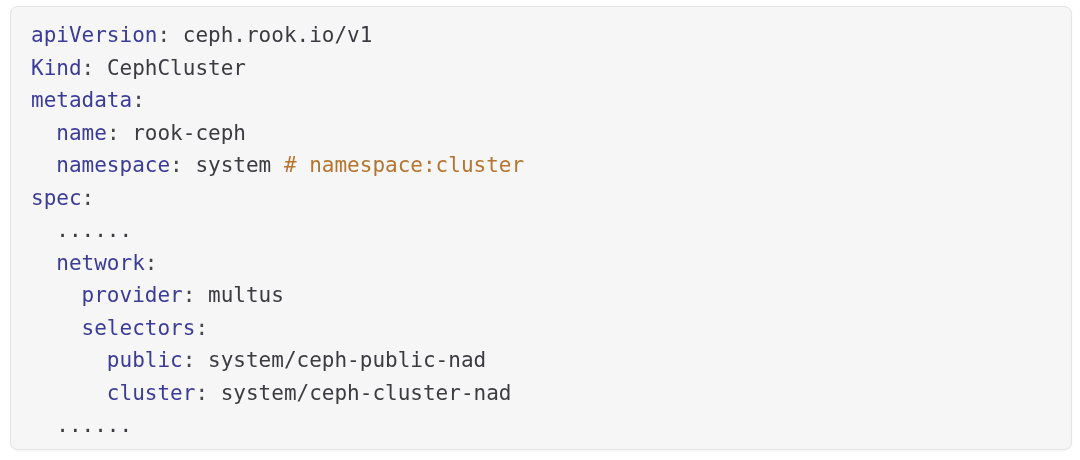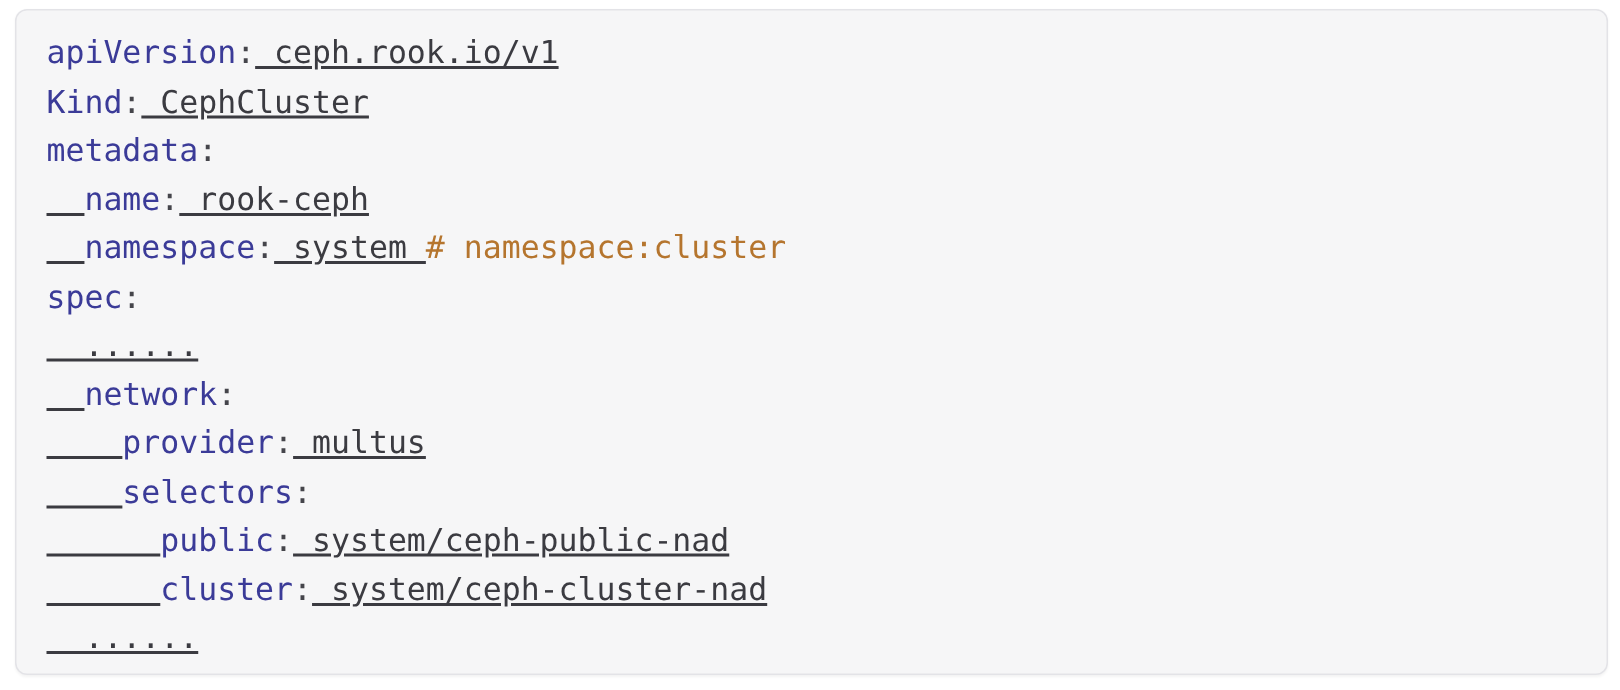--- a/index.html
+++ b/index.html
@@ -33,21 +33,21 @@
     overflow: hidden;
   }
   .code-block {
     font-size: 21px;
     line-height: 32.5px;
     white-space: pre;
     letter-spacing: 0;
   }
   .code-line { white-space: pre; }
   .tok-key { color: var(--color-key); }
-  .tok-plain { color: var(--color-plain); text-decoration: underline; }
+  .tok-plain { color: var(--color-plain); }
   .tok-punct { color: var(--color-punct); }
   .tok-comment { color: var(--color-comment); }
 </style>
 </head>
 <body>
 
 <div class="code-panel">
   <pre class="code-block"><div class="code-line"><span class="tok-key">apiVersion</span><span class="tok-punct">:</span><span class="tok-plain"> ceph.rook.io/v1</span></div><div class="code-line"><span class="tok-key">Kind</span><span class="tok-punct">:</span><span class="tok-plain"> CephCluster</span></div><div class="code-line"><span class="tok-key">metadata</span><span class="tok-punct">:</span></div><div class="code-line"><span class="tok-plain">  </span><span class="tok-key">name</span><span class="tok-punct">:</span><span class="tok-plain"> rook-ceph</span></div><div class="code-line"><span class="tok-plain">  </span><span class="tok-key">namespace</span><span class="tok-punct">:</span><span class="tok-plain"> system </span><span class="tok-comment"># namespace:cluster</span></div><div class="code-line"><span class="tok-key">spec</span><span class="tok-punct">:</span></div><div class="code-line"><span class="tok-plain">  ......</span></div><div class="code-line"><span class="tok-plain">  </span><span class="tok-key">network</span><span class="tok-punct">:</span></div><div class="code-line"><span class="tok-plain">    </span><span class="tok-key">provider</span><span class="tok-punct">:</span><span class="tok-plain"> multus</span></div><div class="code-line"><span class="tok-plain">    </span><span class="tok-key">selectors</span><span class="tok-punct">:</span></div><div class="code-line"><span class="tok-plain">      </span><span class="tok-key">public</span><span class="tok-punct">:</span><span class="tok-plain"> system/ceph-public-nad</span></div><div class="code-line"><span class="tok-plain">      </span><span class="tok-key">cluster</span><span class="tok-punct">:</span><span class="tok-plain"> system/ceph-cluster-nad</span></div><div class="code-line"><span class="tok-plain">  ......</span></div></pre>
 </div>
 

